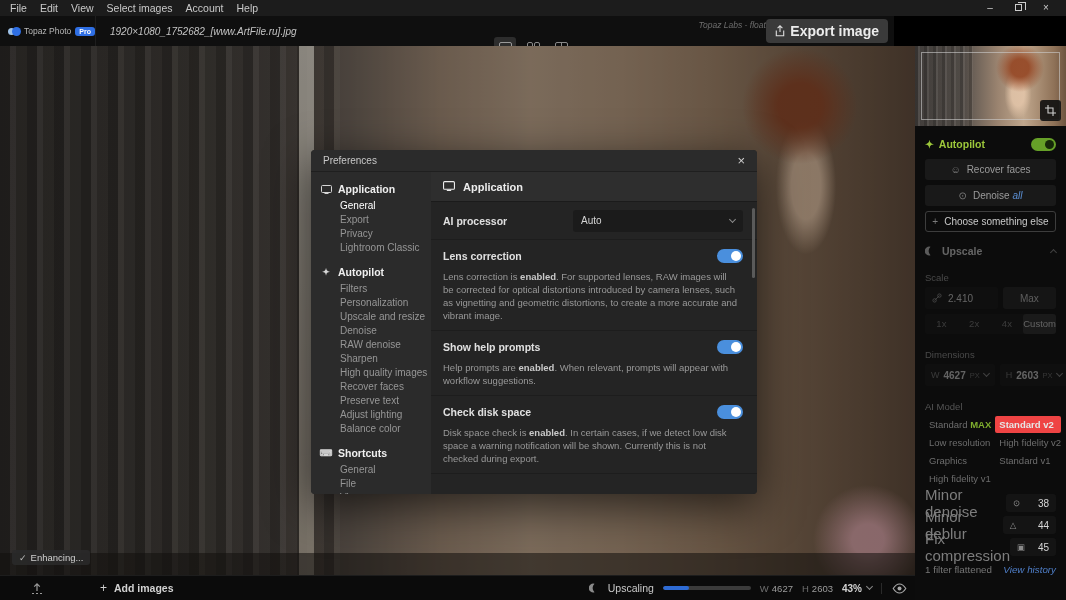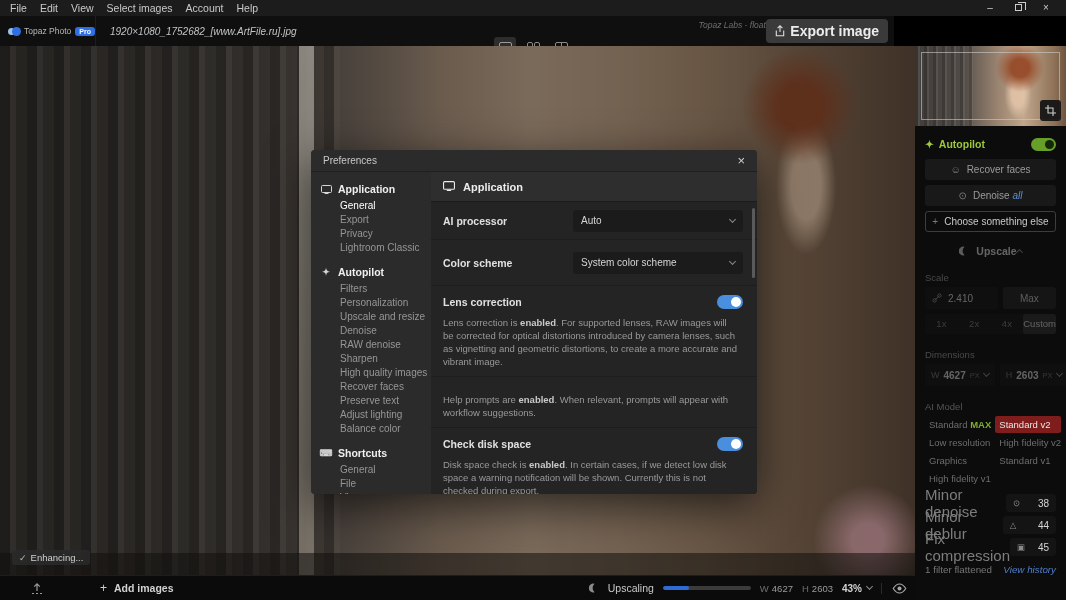--- a/index.html
+++ b/index.html
@@ -110,41 +110,41 @@
   .toggle-green { width:25px; height:13px; border-radius:7px; background:#66a028; position:relative; }
   .toggle-green::after { content:''; position:absolute; right:2px; top:2px; width:9px; height:9px; border-radius:50%; background:#16280a; }
   .sugg-head { margin-top:9px; text-align:center; color:#8a8a8a; font-size:9.8px; line-height:12px; padding:0 14px; }
   .sg-btn { margin:5px 10px 0 10px; height:21px; background:#191919; border-radius:3px; display:flex; align-items:center;
       justify-content:center; gap:6px; color:#9b9b9b; font-size:10px; }
   .sg-btn .sg-icon { color:#7b7b7b; font-size:10px; }
   .sg-btn.outline { background:transparent; border:1px solid #3d3d3d; color:#c9c9c9; }
   .em-blue { font-style:italic; color:#5b8fd4; }
 
   .upscale { margin-top:13px; padding:0 10px; opacity:.42; }
-  .up-head { display:flex; align-items:center; justify-content:center; }
+  .up-head { display:flex; align-items:center; justify-content:space-between; }
   .up-title { display:flex; align-items:center; gap:7px; font-weight:bold; font-size:10.5px; color:#dedede; }
   .mini-label { margin-top:15px; color:#9a9a9a; font-size:9.5px; }
   .scale-row { margin-top:4px; display:flex; gap:5px; }
   .scale-box { flex:1.1; height:22px; background:#151515; border-radius:3px; display:flex; align-items:center; gap:6px; padding:0 7px; color:#dcdcdc; }
   .max-btn { flex:1; height:22px; background:#222; border-radius:3px; display:flex; align-items:center; justify-content:center; color:#c9c9c9; }
   .seg { margin-top:5px; height:20px; background:#151515; border-radius:3px; display:flex; }
   .seg span { flex:1; text-align:center; line-height:20px; font-size:9.5px; color:#7c7c7c; }
   .seg span.active { background:#2e2e2e; border-radius:3px; color:#d8d8d8; }
   .dims-row { margin-top:4px; display:flex; gap:5px; }
   .dim-box { flex:1; height:22px; background:#151515; border-radius:3px; display:flex; align-items:center; gap:4px; padding:0 6px; }
   .dim-box .pfx { color:#777; font-size:9px; }
   .dim-box .val { color:#dcdcdc; font-size:10px; font-weight:bold; }
   .dim-box .unit { color:#6e6e6e; font-size:7.5px; }
   .dim-box .chev { margin-left:auto; }
 
   .ai-model { margin-top:9px; padding:0 10px; }
   .ai-model .mini-label { opacity:.5; }
   .model-grid { margin-top:4px; display:grid; grid-template-columns:1fr 1fr; column-gap:4px; row-gap:1px; }
   .model-cell { height:17px; line-height:17px; font-size:9.5px; color:#6d6d6d; padding-left:4px; border-radius:2px; white-space:nowrap; }
-  .model-cell.selected { background:#7f1d1d; color:#e6e6e6; font-weight:normal; }
+  .model-cell.selected { background:#ef4444; color:#e6e6e6; font-weight:bold; }
   .tag-max { color:#7fae2e; font-weight:bold; }
 
   .filters { margin-top:6px; padding:0 10px; }
   .filter-row { height:20px; margin-bottom:2px; display:flex; align-items:center; justify-content:space-between; }
   .filter-row .flabel { color:#7d7d7d; font-size:15px; }
   .pill { width:56px; height:18px; background:#141414; border-radius:3px; display:flex; align-items:center;
       justify-content:space-between; padding:0 7px; }
   .pill .picon { color:#8a8a8a; font-size:8.5px; }
   .pill .pval { color:#d6d6d6; font-size:10px; }
 
@@ -297,37 +297,34 @@
       </div>
 
       <div class="row row-select">
         <span class="row-label">AI processor</span>
         <div class="select">
           <span>Auto</span>
           <span class="chev"></span>
         </div>
       </div>
 
-      <div class="row row-select tall">
-        <span class="row-label">Color scheme</span>
-        <div class="select">
-          <span>System color scheme</span>
-          <span class="chev"></span>
-        </div>
-      </div>
 
       <div class="row row-toggle">
         <div class="tog-line">
           <span class="row-label">Lens correction</span>
           <span class="toggle"></span>
         </div>
         <div class="desc"><span>Lens correction is </span><b>enabled</b><span>. For supported lenses, RAW images will be corrected for optical distortions introduced by camera lenses, such as vignetting and geometric distortions, to create a more accurate and vibrant image.</span></div>
       </div>
 
       <div class="row row-toggle">
+        <div class="tog-line">
+          <span class="row-label">Show help prompts</span>
+          <span class="toggle"></span>
+        </div>
         <div class="desc"><span>Help prompts are </span><b>enabled</b><span>. When relevant, prompts will appear with workflow suggestions.</span></div>
       </div>
 
       <div class="row row-toggle">
         <div class="tog-line">
           <span class="row-label">Check disk space</span>
           <span class="toggle"></span>
         </div>
         <div class="desc"><span>Disk space check is </span><b>enabled</b><span>. In certain cases, if we detect low disk space a warning notification will be shown. Currently this is not checked during export.</span></div>
       </div>

